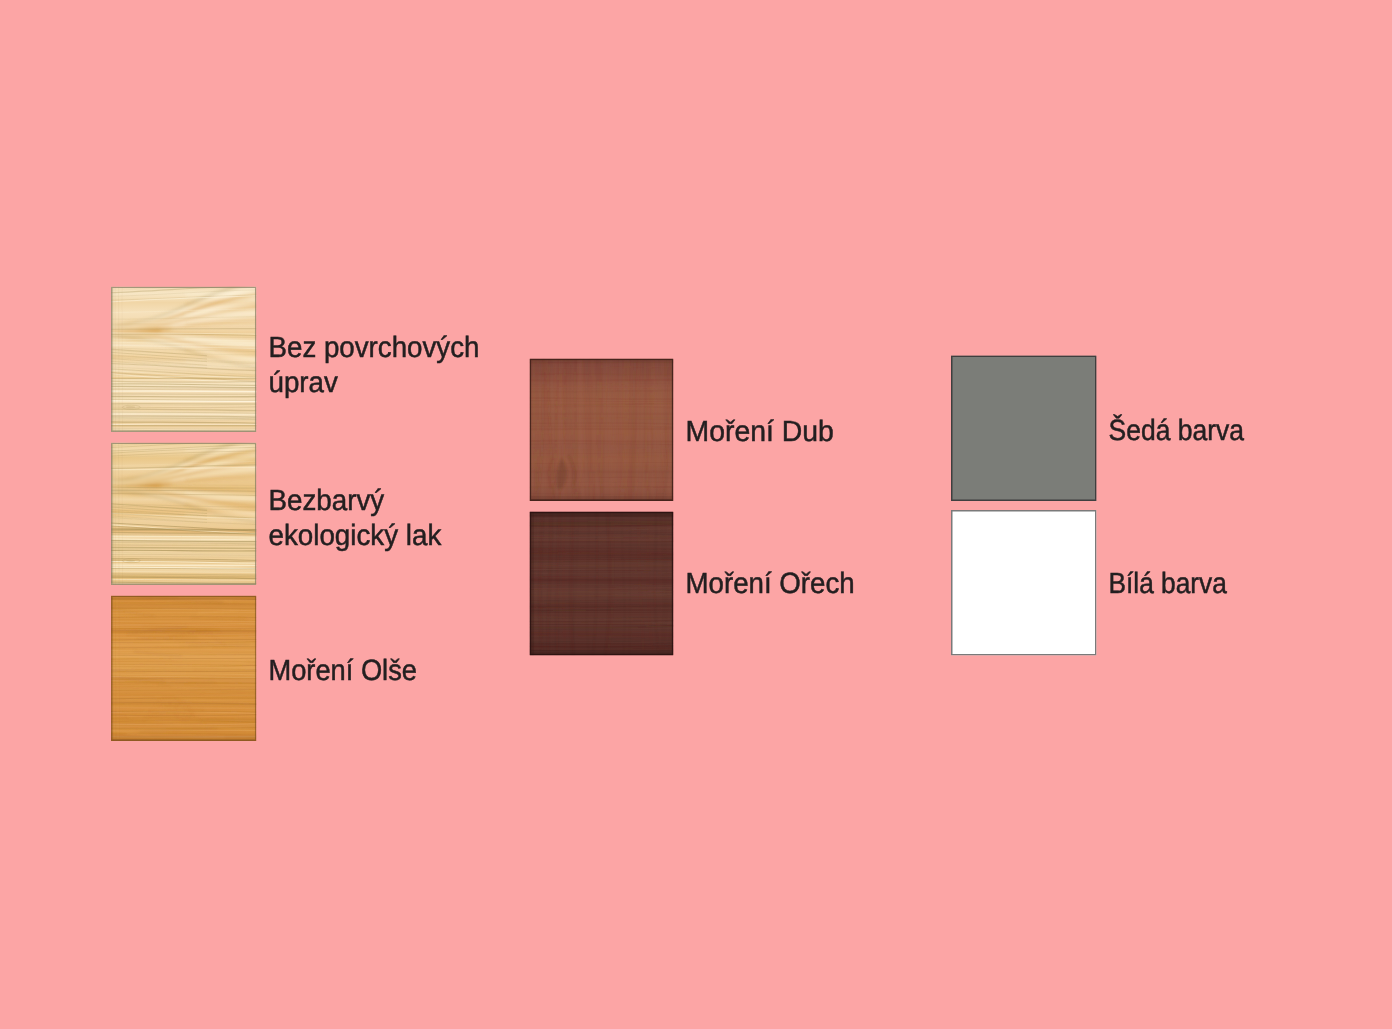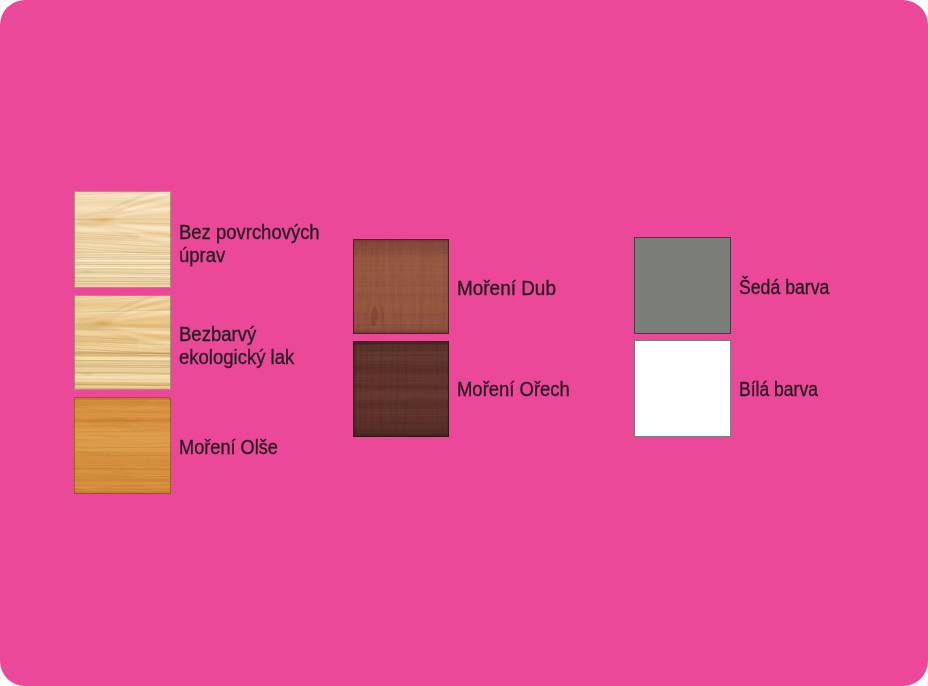--- a/index.html
+++ b/index.html
@@ -1,19 +1,19 @@
 <!DOCTYPE html>
 <html><head>
 <meta charset="utf-8">
 <title>Povrchove upravy</title>
 <style>
   html,body{margin:0;padding:0;}
   body{width:928px;height:686px;background:#ffffff;overflow:hidden;
        font-family:"Liberation Sans",sans-serif;}
-  .stage{position:relative;width:928px;height:686px;background:#ec4899;border-radius:25px;}
+  .stage{position:relative;width:928px;height:686px;background:#fca5a5;}
   .col{position:absolute;left:0;top:0;width:928px;height:686px;pointer-events:none;}
   .swatch{position:absolute;overflow:hidden;line-height:0;pointer-events:auto;}
   .swatch svg.tex{display:block;width:100%;height:100%;}
   .swatch .solid{width:100%;height:100%;box-sizing:border-box;}
   .label{position:absolute;color:#231f20;font-size:19.5px;line-height:23px;
          white-space:pre;transform-origin:0 50%;pointer-events:auto;
          -webkit-text-stroke:0.33px #231f20;}
 </style>
 </head>
 <body>

